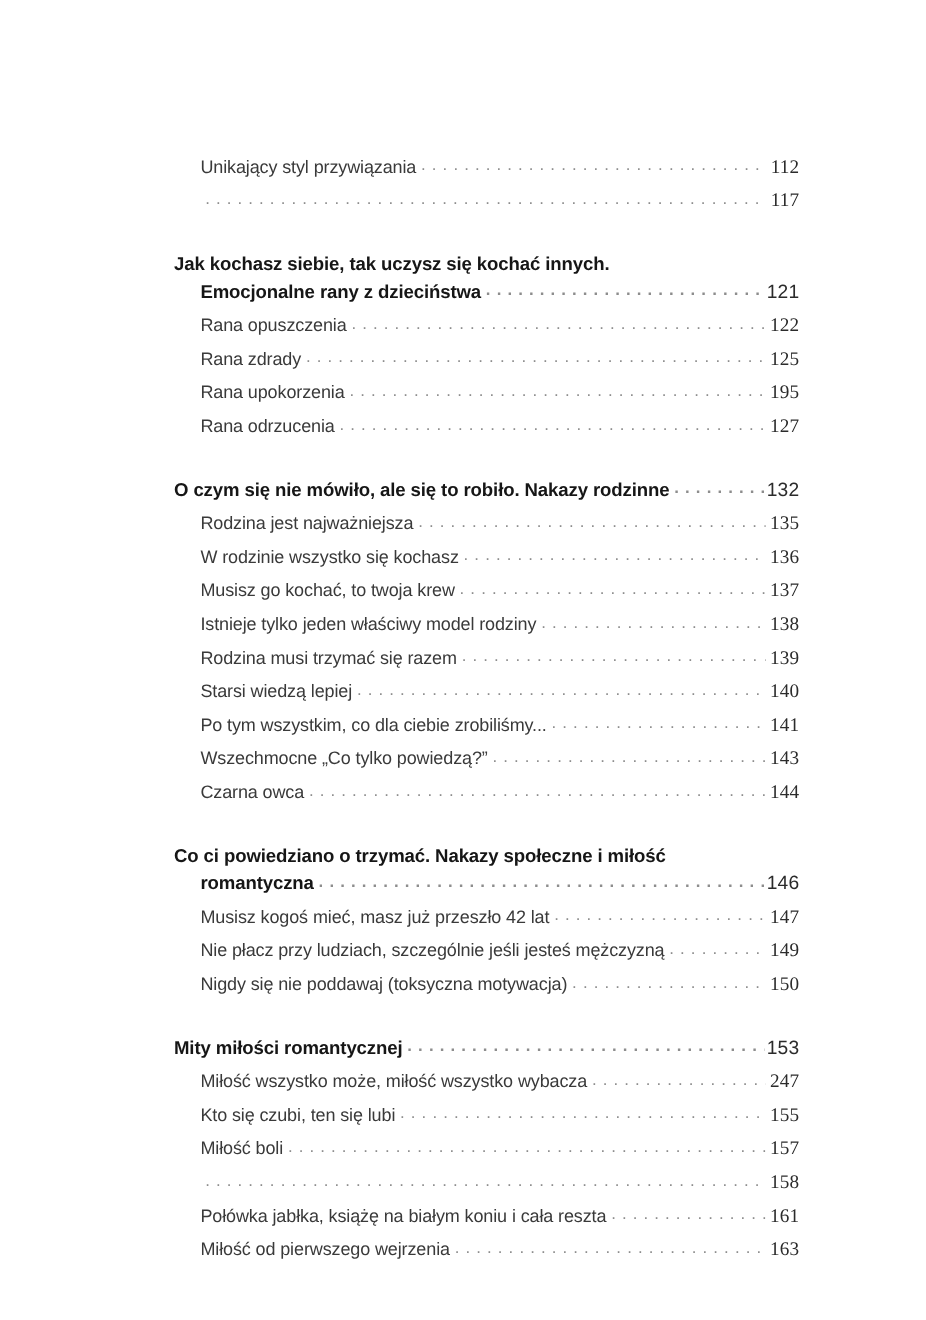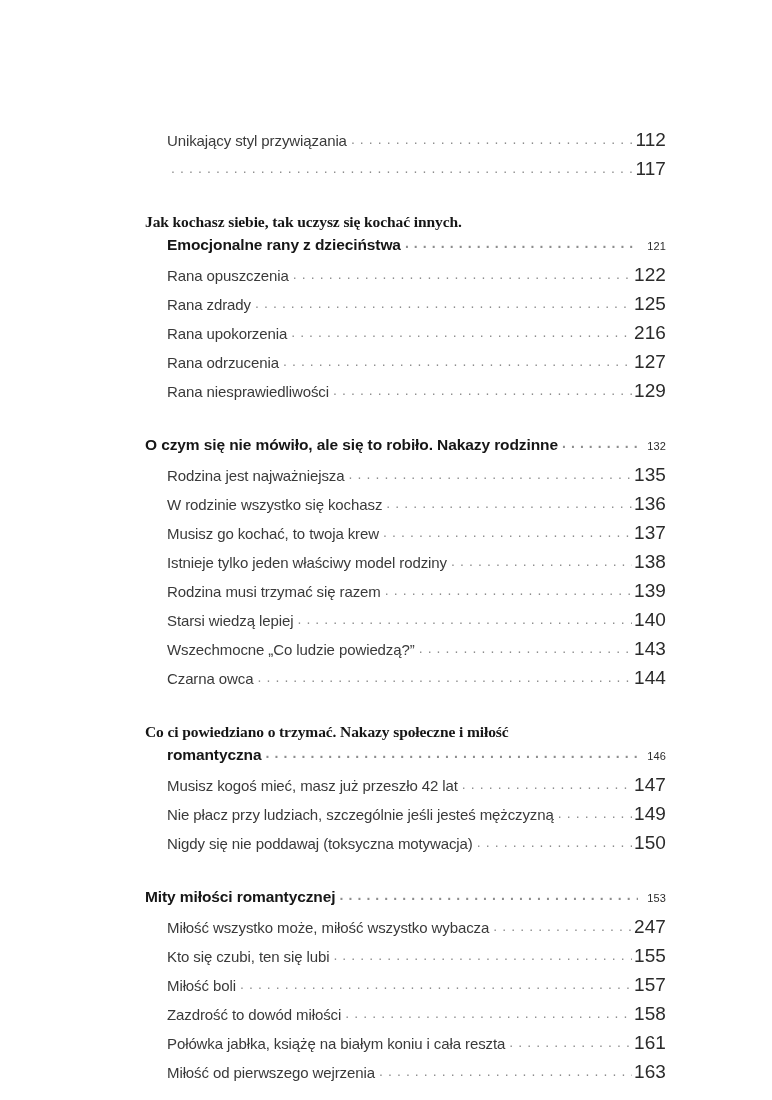--- a/index.html
+++ b/index.html
@@ -94,49 +94,49 @@
 
   .heading .line,
   .heading .cont {
     font-weight: bold;
     font-size: 15.5px;
     color: #161616;
     letter-spacing: -0.1px;
   }
   .heading .pageno {
     font-weight: normal;
-    font-size: 11px;
+    font-size: 16px;
     color: #2b2b2b;
     letter-spacing: 0.1px;
   }
   
   .cont {
     display: block;
     line-height: 23px;
     white-space: nowrap;
-    font-family: Liberation Serif, serif;
   }
   .heading .line.indented .label,
   .heading .line.indented {
     padding-left: 22px;
   }
   .heading .line.indented .label { padding-left: 0; text-align: right; }
 
   
   .row.entry .line {
     padding-left: 22px;
     font-weight: normal;
     font-size: 15px;
     color: #3a3a3a;
     letter-spacing: -0.1px;
   }
   .row.entry .pageno {
-    font-size: 19px;
+    font-size: 16px;
     color: #2b2b2b;
     letter-spacing: 0.1px;
+    font-family: Liberation Serif, serif;
   }
 
   
 </style>
 </head>
 <body>
 
 <div class="page">
   <div class="toc" id="toc-list">
       <div class="row entry">
@@ -171,37 +171,30 @@
         <div class="line">
           <span class="label">Rana zdrady</span>
           <span class="leader"></span>
           <span class="pageno">125</span>
         </div>
       </div>
       <div class="row entry">
         <div class="line">
           <span class="label">Rana upokorzenia</span>
           <span class="leader"></span>
-          <span class="pageno">216</span>
+          <span class="pageno">195</span>
         </div>
       </div>
       <div class="row entry">
         <div class="line">
           <span class="label">Rana odrzucenia</span>
           <span class="leader"></span>
           <span class="pageno">127</span>
         </div>
       </div>
-      <div class="row entry">
-        <div class="line">
-          <span class="label">Rana niesprawiedliwości</span>
-          <span class="leader"></span>
-          <span class="pageno">129</span>
-        </div>
-      </div>
       <div class="row heading">
         <div class="line">
           <span class="label">O czym się nie mówiło, ale się to robiło. Nakazy rodzinne</span>
           <span class="leader"></span>
           <span class="pageno">132</span>
         </div>
       </div>
       <div class="row entry">
         <div class="line">
           <span class="label">Rodzina jest najważniejsza</span>
@@ -239,21 +232,28 @@
       </div>
       <div class="row entry">
         <div class="line">
           <span class="label">Starsi wiedzą lepiej</span>
           <span class="leader"></span>
           <span class="pageno">140</span>
         </div>
       </div>
       <div class="row entry">
         <div class="line">
-          <span class="label">Wszechmocne „Co ludzie powiedzą?”</span>
+          <span class="label">Po tym wszystkim, co dla ciebie zrobiliśmy...</span>
+          <span class="leader"></span>
+          <span class="pageno">141</span>
+        </div>
+      </div>
+      <div class="row entry">
+        <div class="line">
+          <span class="label">Wszechmocne „Co tylko powiedzą?”</span>
           <span class="leader"></span>
           <span class="pageno">143</span>
         </div>
       </div>
       <div class="row entry">
         <div class="line">
           <span class="label">Czarna owca</span>
           <span class="leader"></span>
           <span class="pageno">144</span>
         </div>
@@ -310,21 +310,20 @@
       </div>
       <div class="row entry">
         <div class="line">
           <span class="label">Miłość boli</span>
           <span class="leader"></span>
           <span class="pageno">157</span>
         </div>
       </div>
       <div class="row entry">
         <div class="line">
-          <span class="label">Zazdrość to dowód miłości</span>
           <span class="leader"></span>
           <span class="pageno">158</span>
         </div>
       </div>
       <div class="row entry">
         <div class="line">
           <span class="label">Połówka jabłka, książę na białym koniu i cała reszta</span>
           <span class="leader"></span>
           <span class="pageno">161</span>
         </div>

